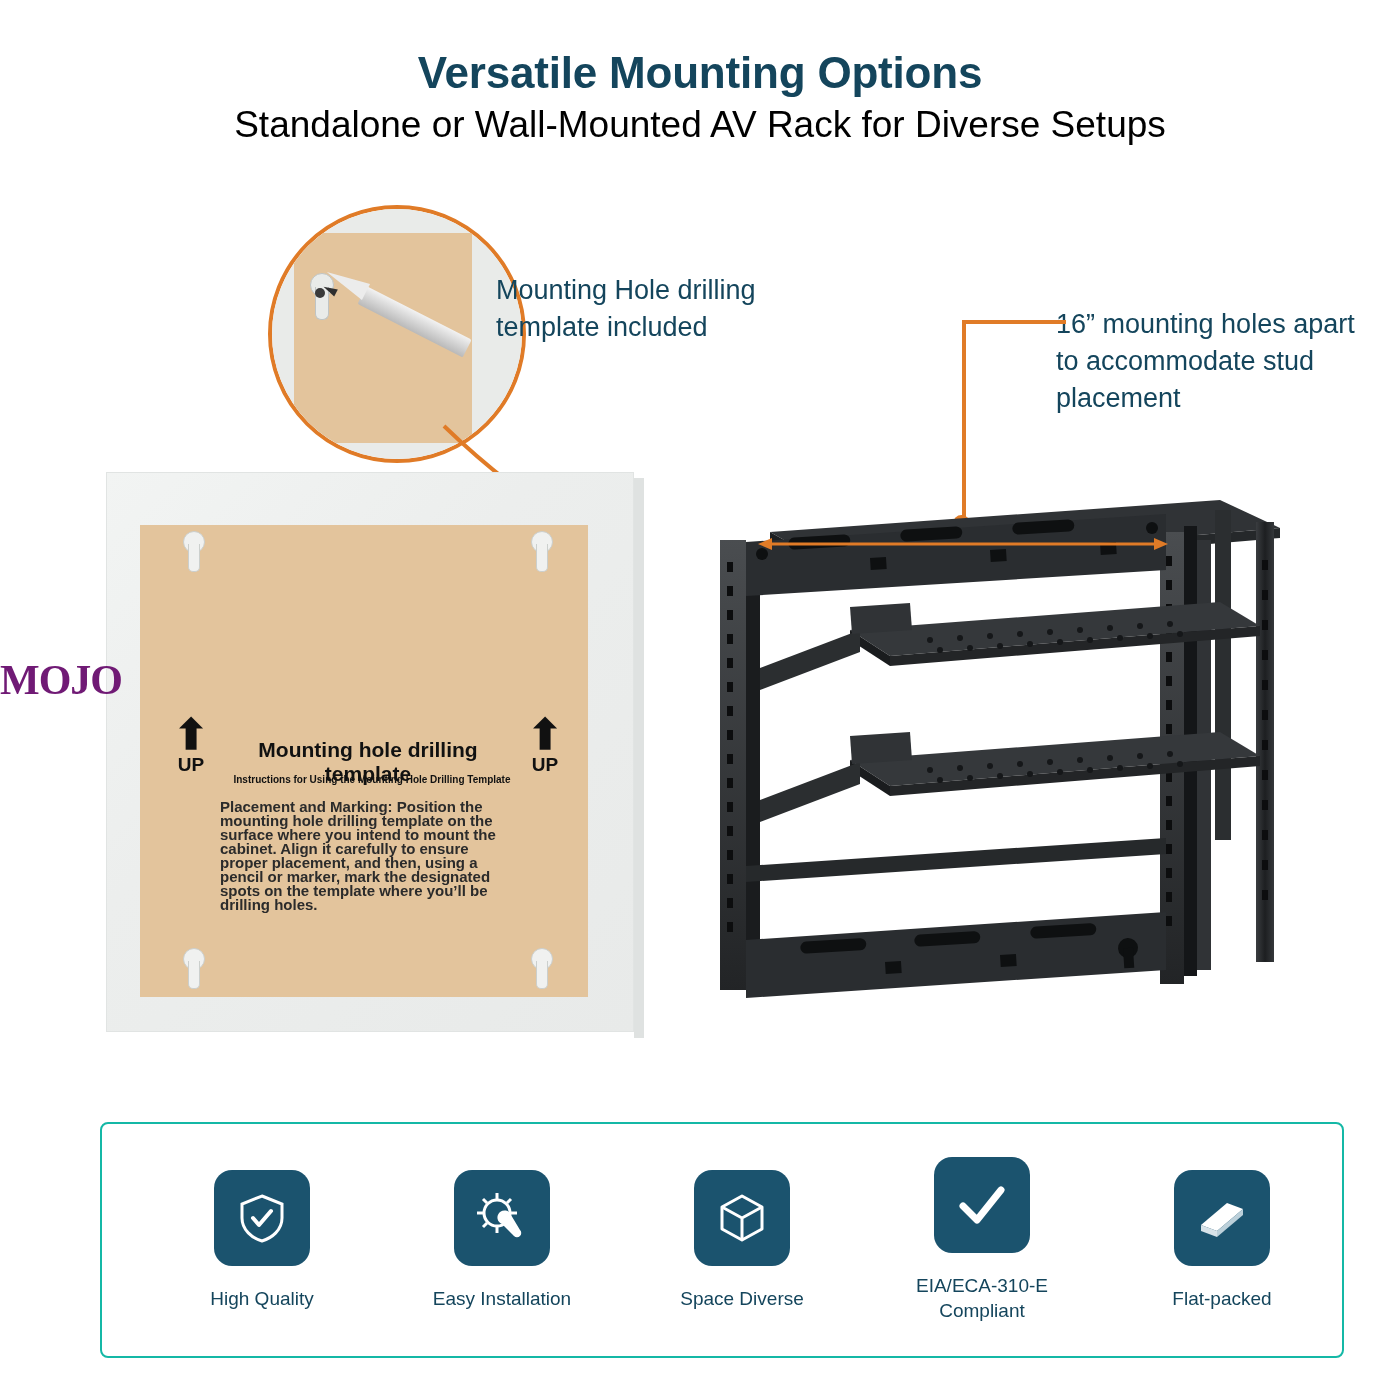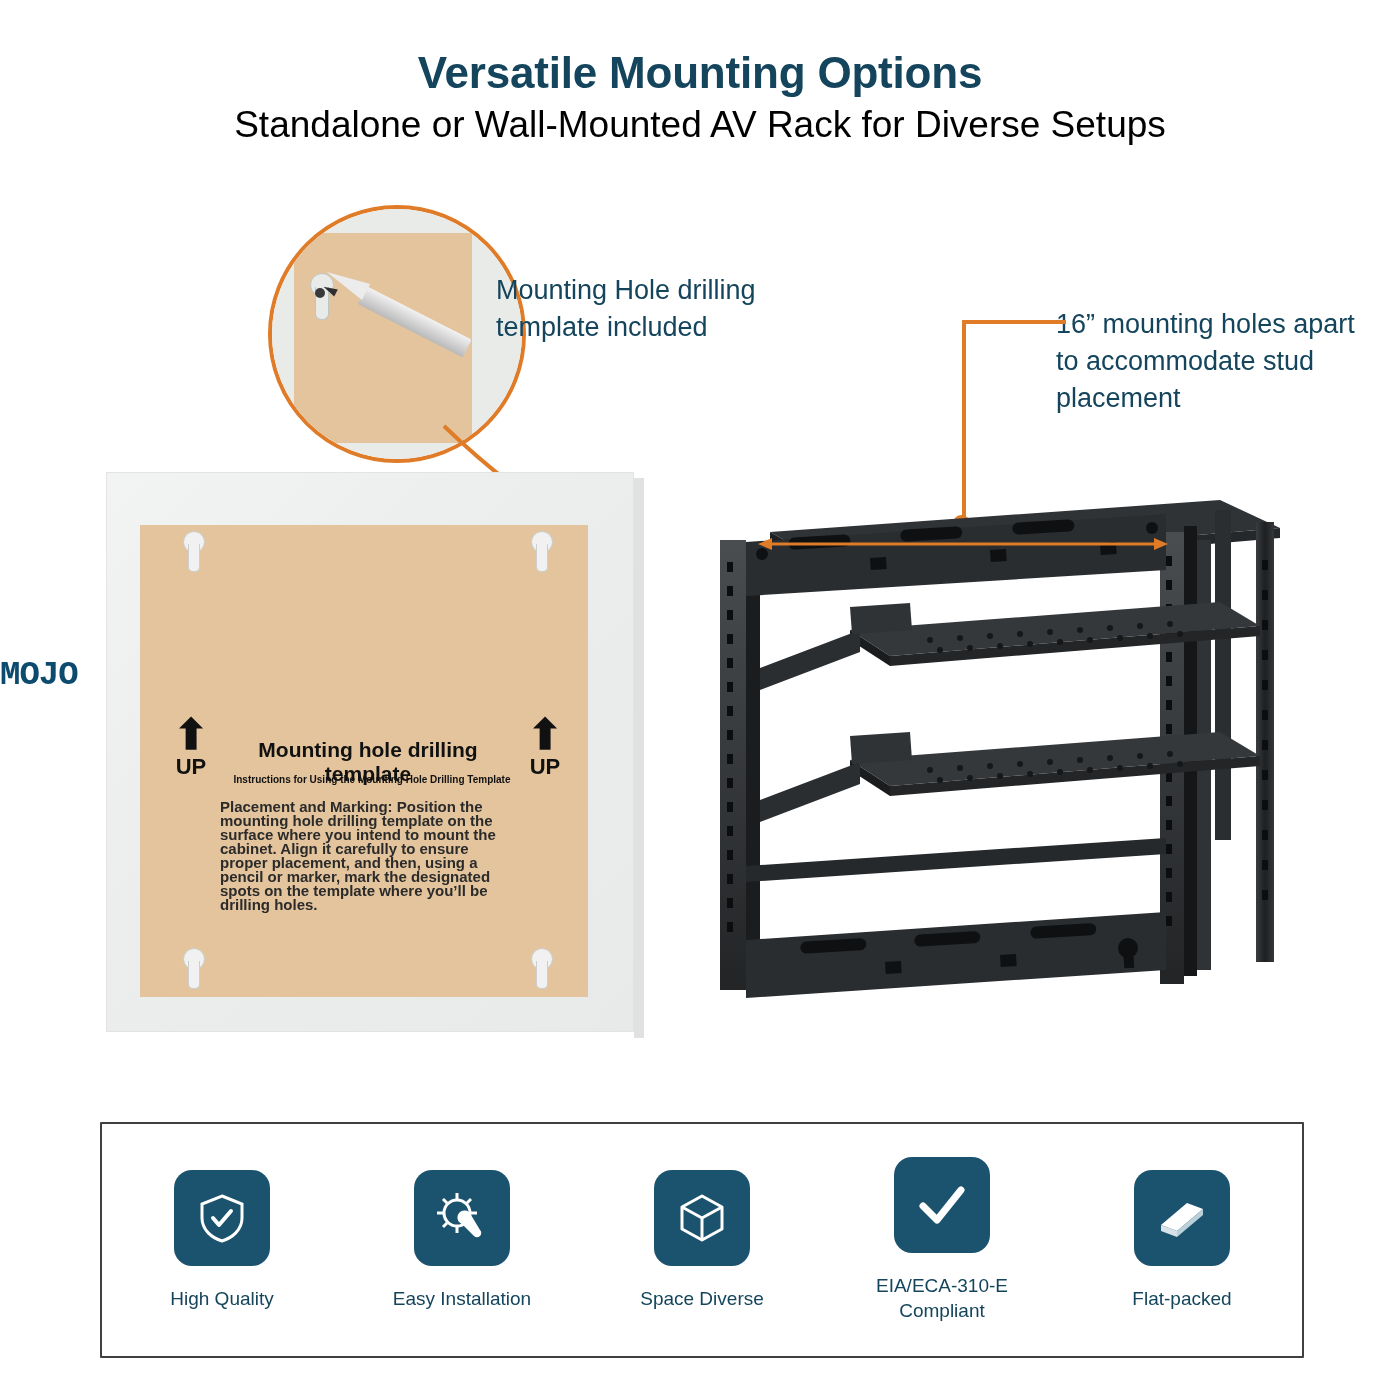--- a/index.html
+++ b/index.html
@@ -96,58 +96,58 @@
   .kh-tr{left:531px;top:531px;}
   .kh-bl{left:183px;top:948px;}
   .kh-br{left:531px;top:948px;}
 
   .brand{position:absolute;left:0;top:640px;width:728px;text-align:left;}
   .brand-tec{
     font-family:"DejaVu Sans", sans-serif;font-size:20px;font-style:italic;font-weight:bold;
     color:#111;letter-spacing:1px;margin-left:-50px;
   }
   .brand-mojo{
-    font-family:Liberation Mono, monospace;font-size:34px;font-weight:bold;color:#0c4a6e;
+    font-family:Liberation Serif, serif;font-size:42px;font-weight:bold;color:#701a75;
     letter-spacing:-1px;margin-top:-8px;
   }
   .poster-title{
     position:absolute;left:218px;top:738px;width:300px;text-align:center;
     font-size:21px;font-weight:bold;color:#111;
   }
   .poster-sub{
     position:absolute;left:212px;top:774px;width:320px;text-align:center;
     font-size:10px;font-weight:bold;color:#111;
   }
   .poster-body{
     position:absolute;left:220px;top:800px;width:300px;
     font-size:15px;line-height:14px;color:#2b2b2b;font-weight:bold;
   }
   .uparrow{position:absolute;width:46px;text-align:center;}
   .uparrow .glyph{font-size:42px;line-height:34px;color:#111;font-weight:bold;}
-  .uparrow .lbl{font-size:22px;font-weight:bold;color:#111;margin-top:2px;}
+  .uparrow .lbl{font-size:19px;font-weight:bold;color:#111;margin-top:2px;}
   .up-left{left:168px;top:718px;}
   .up-right{left:522px;top:718px;}
 
   
   .callout-text-2{
     position:absolute;left:1056px;top:306px;width:300px;
     font-size:27px;line-height:37px;color:#14455c;
   }
   .leader2{position:absolute;left:950px;top:316px;width:120px;height:220px;}
   .dot-orange{position:absolute;left:953px;top:515px;width:17px;height:17px;border-radius:50%;background:#e07b27;}
 
   
   .rack{position:absolute;left:700px;top:470px;width:600px;height:570px;}
   .measure-arrow{position:absolute;left:758px;top:536px;width:410px;height:16px;}
 
   
   .features{
     position:absolute;left:100px;top:1122px;width:1200px;height:232px;
-    border:2px solid #404040;border-radius:1px;
-    display:flex;align-items:center;justify-content:space-around;
+    border:2px solid #14b8a6;border-radius:8px;
+    display:flex;align-items:center;justify-content:space-around;padding-left:40px;
   }
   .feature{width:200px;display:flex;flex-direction:column;align-items:center;}
   .feat-icon{
     width:96px;height:96px;border-radius:18px;background:#1b536e;
     display:flex;align-items:center;justify-content:center;
   }
   .feat-label{
     margin-top:20px;text-align:center;font-size:19px;line-height:25px;color:#14455c;
   }
 </style>

